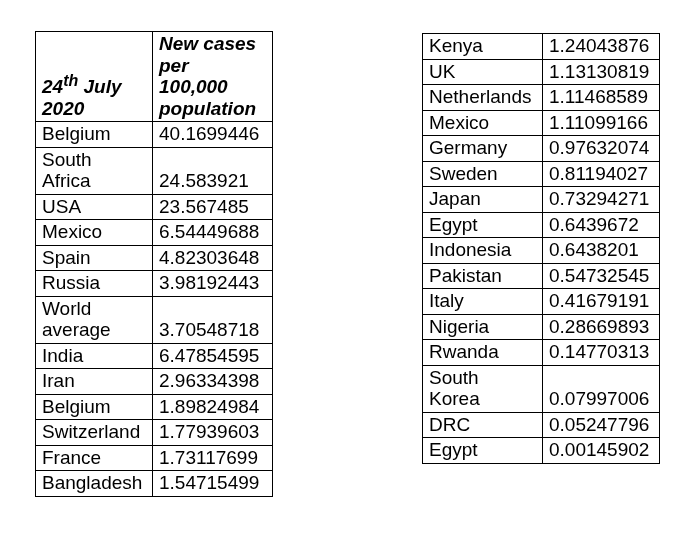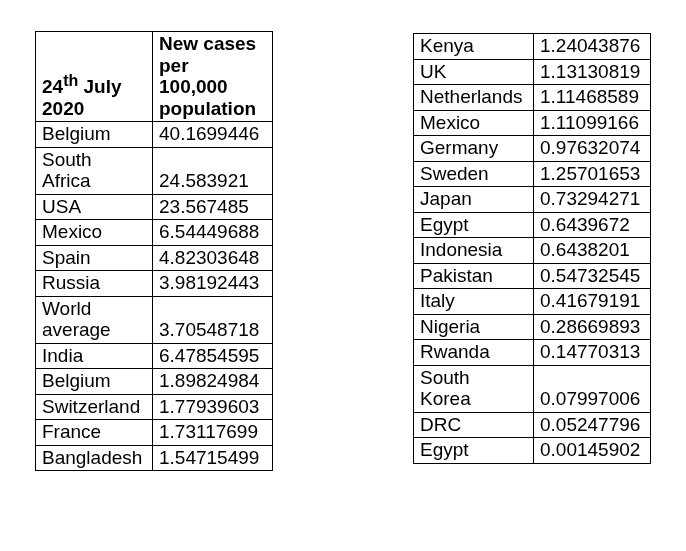--- a/index.html
+++ b/index.html
@@ -16,35 +16,35 @@
     color: #000000;
     overflow: hidden;
   }
   table.data-table {
     position: absolute;
     border-collapse: collapse;
     table-layout: fixed;
     background: #ffffff;
   }
   table.left-pos  { left: 35px;  top: 31px; width: 237px; }
-  table.right-pos { left: 413px; top: 33px; width: 237px; }
+  table.right-pos { left: 422px; top: 33px; width: 237px; }
   table.left-pos  col.c-name  { width: 117px; }
   table.left-pos  col.c-value { width: 120px; }
   table.right-pos col.c-name  { width: 120px; }
   table.right-pos col.c-value { width: 117px; }
   .data-table td {
     border: 1px solid #000000;
     vertical-align: bottom;
     padding: 1px 6px 2px 6px;
     font-size: 19px;
     line-height: 21.5px;
     overflow: hidden;
   }
   .cell-text { white-space: pre-line; }
-  tr.header-row td { font-weight: bold; }
+  tr.header-row td { font-weight: bold; font-style: italic; }
   sup.ordinal {
     font-size: 16px;
     vertical-align: super;
     line-height: 0;
   }
 </style>
 </head>
 <body>
 
 <div class="canvas">
@@ -91,20 +91,24 @@
         <tr>
           <td class="name-cell"><span class="cell-text">World
 average</span></td>
           <td class="value-cell"><span class="cell-text">3.70548718</span></td>
         </tr>
         <tr>
           <td class="name-cell"><span class="cell-text">India</span></td>
           <td class="value-cell"><span class="cell-text">6.47854595</span></td>
         </tr>
         <tr>
+          <td class="name-cell"><span class="cell-text">Iran</span></td>
+          <td class="value-cell"><span class="cell-text">2.96334398</span></td>
+        </tr>
+        <tr>
           <td class="name-cell"><span class="cell-text">Belgium</span></td>
           <td class="value-cell"><span class="cell-text">1.89824984</span></td>
         </tr>
         <tr>
           <td class="name-cell"><span class="cell-text">Switzerland</span></td>
           <td class="value-cell"><span class="cell-text">1.77939603</span></td>
         </tr>
         <tr>
           <td class="name-cell"><span class="cell-text">France</span></td>
           <td class="value-cell"><span class="cell-text">1.73117699</span></td>
@@ -137,21 +141,21 @@
         <tr>
           <td class="name-cell"><span class="cell-text">Mexico</span></td>
           <td class="value-cell"><span class="cell-text">1.11099166</span></td>
         </tr>
         <tr>
           <td class="name-cell"><span class="cell-text">Germany</span></td>
           <td class="value-cell"><span class="cell-text">0.97632074</span></td>
         </tr>
         <tr>
           <td class="name-cell"><span class="cell-text">Sweden</span></td>
-          <td class="value-cell"><span class="cell-text">1.25701653</span></td>
+          <td class="value-cell"><span class="cell-text">0.81194027</span></td>
         </tr>
         <tr>
           <td class="name-cell"><span class="cell-text">Japan</span></td>
           <td class="value-cell"><span class="cell-text">0.73294271</span></td>
         </tr>
         <tr>
           <td class="name-cell"><span class="cell-text">Egypt</span></td>
           <td class="value-cell"><span class="cell-text">0.6439672</span></td>
         </tr>
         <tr>

